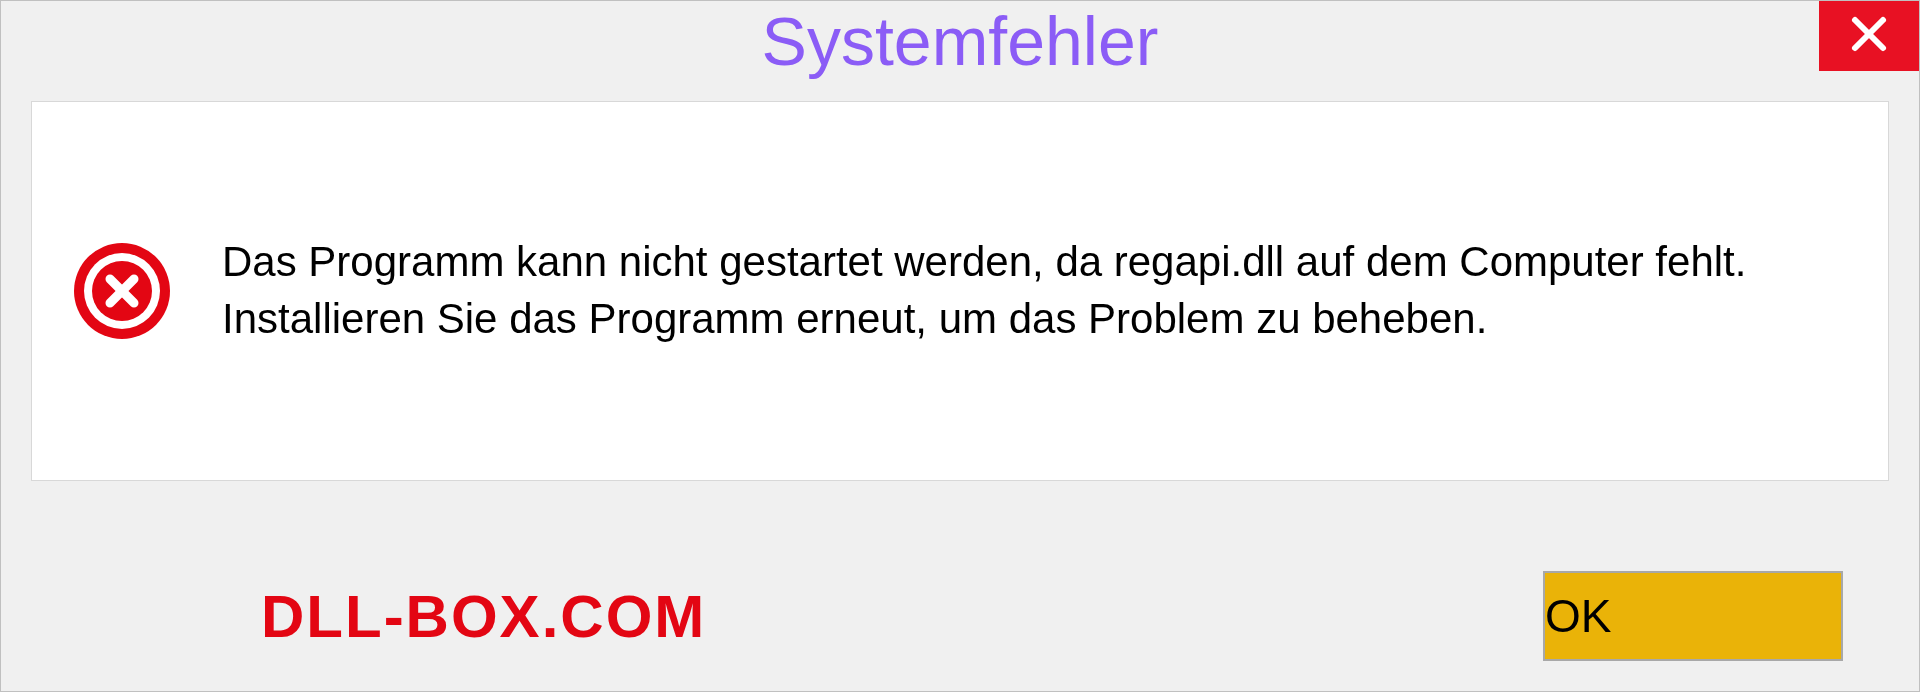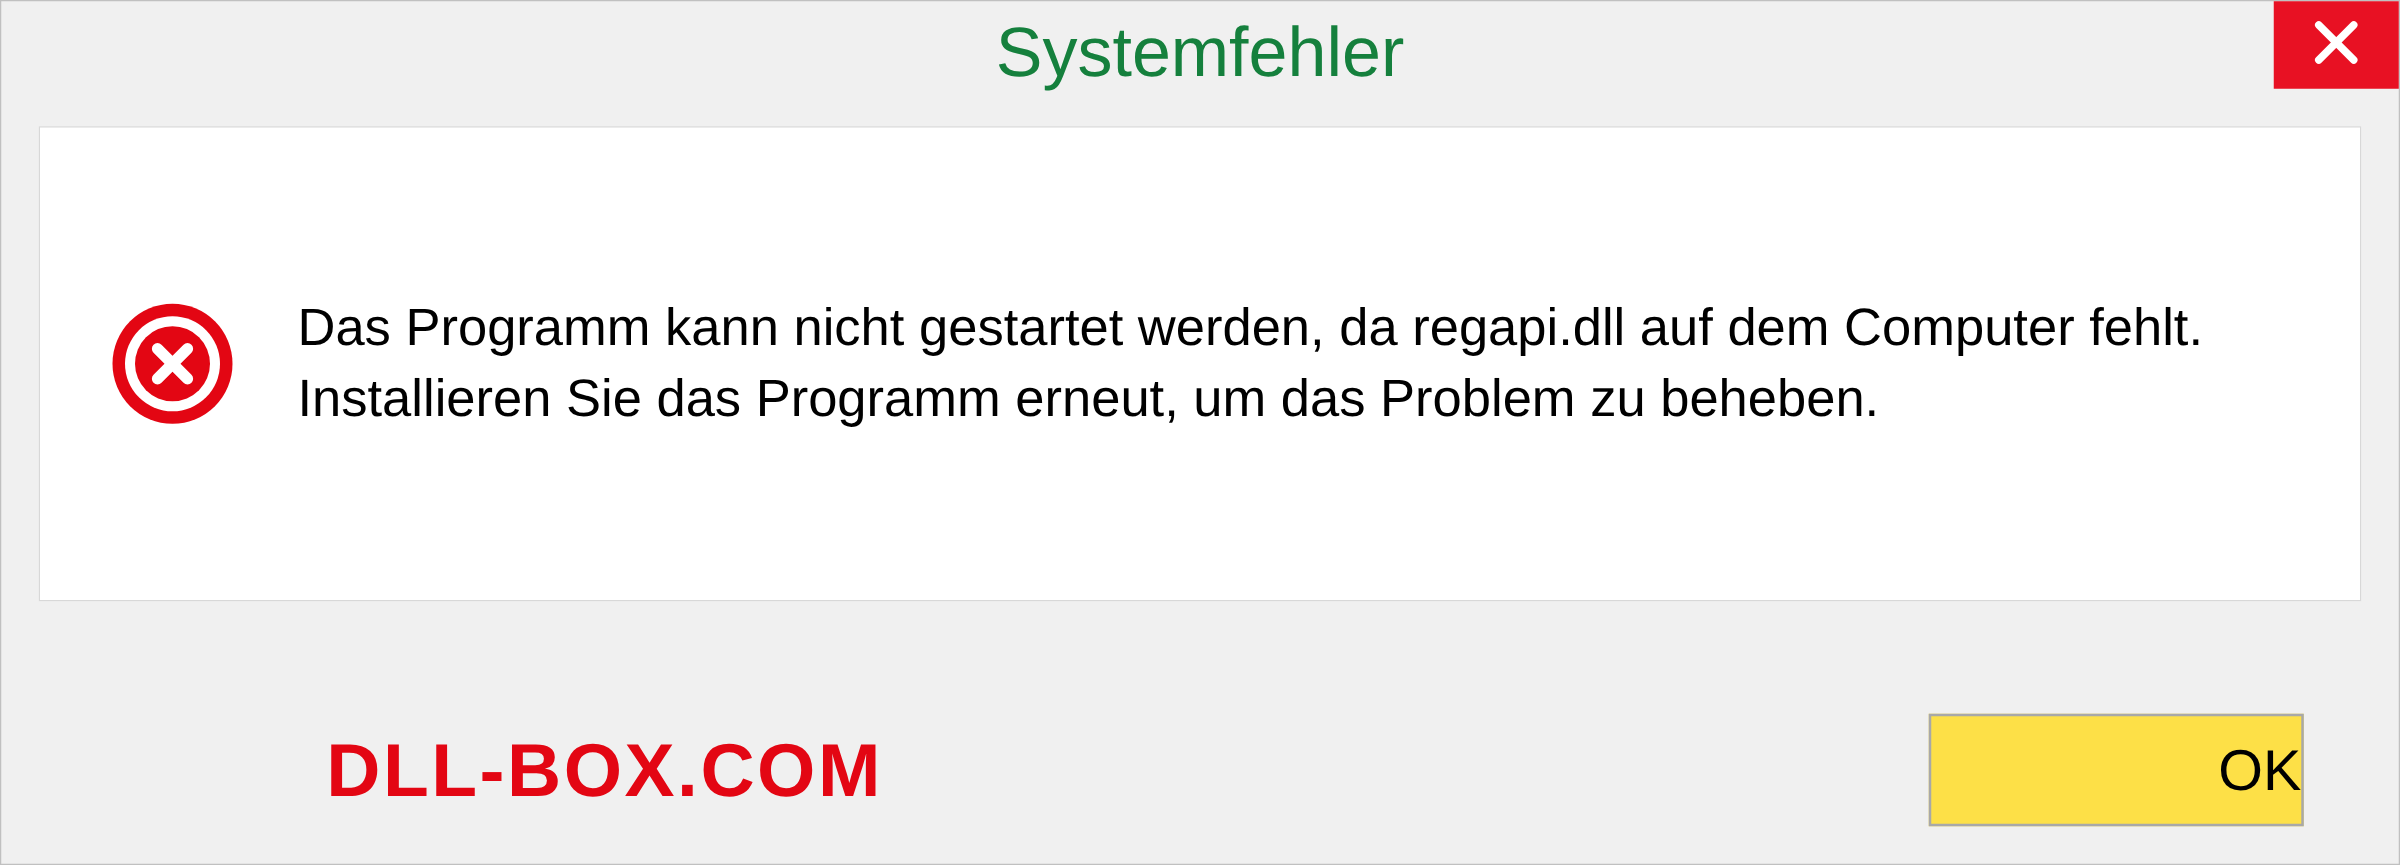--- a/index.html
+++ b/index.html
@@ -23,22 +23,22 @@
       position: relative;
     }
     .titlebar {
       height: 80px;
       display: flex;
       align-items: center;
       justify-content: center;
       position: relative;
     }
     .title {
-      font-size: 56px;
-      color: #15803d;
+      font-size: 68px;
+      color: #8b5cf6;
       font-weight: 400;
     }
     .close-button {
       position: absolute;
       top: 0;
       right: 0;
       width: 100px;
       height: 70px;
       background: #e81123;
       display: flex;
@@ -50,21 +50,21 @@
       width: 40px;
       height: 40px;
     }
     .content-panel {
       margin: 20px 30px 30px 30px;
       background: #ffffff;
       border: 1px solid #d8d8d8;
       height: 380px;
       display: flex;
       align-items: center;
-      padding: 40px 56px;
+      padding: 40px 40px;
     }
     .error-icon {
       width: 100px;
       height: 100px;
       flex-shrink: 0;
       margin-right: 50px;
     }
     .error-icon svg {
       width: 100%;
       height: 100%;
@@ -88,27 +88,27 @@
     .watermark {
       font-size: 60px;
       font-weight: 800;
       color: #e30613;
       letter-spacing: 2px;
       font-family: Arial, sans-serif;
     }
     .ok-button {
       width: 300px;
       height: 90px;
-      background: #fde047;
+      background: #eab308;
       border: 2px solid #a8a8a8;
       font-size: 46px;
       color: #000;
       display: flex;
       align-items: center;
-      justify-content: flex-end;
+      justify-content: flex-start;
       cursor: pointer;
       font-family: "Segoe UI", Tahoma, sans-serif;
     }
   </style>
 </head>
 <body>
 
 <div class="dialog">
   <div class="titlebar">
     <div class="title">Systemfehler</div>

